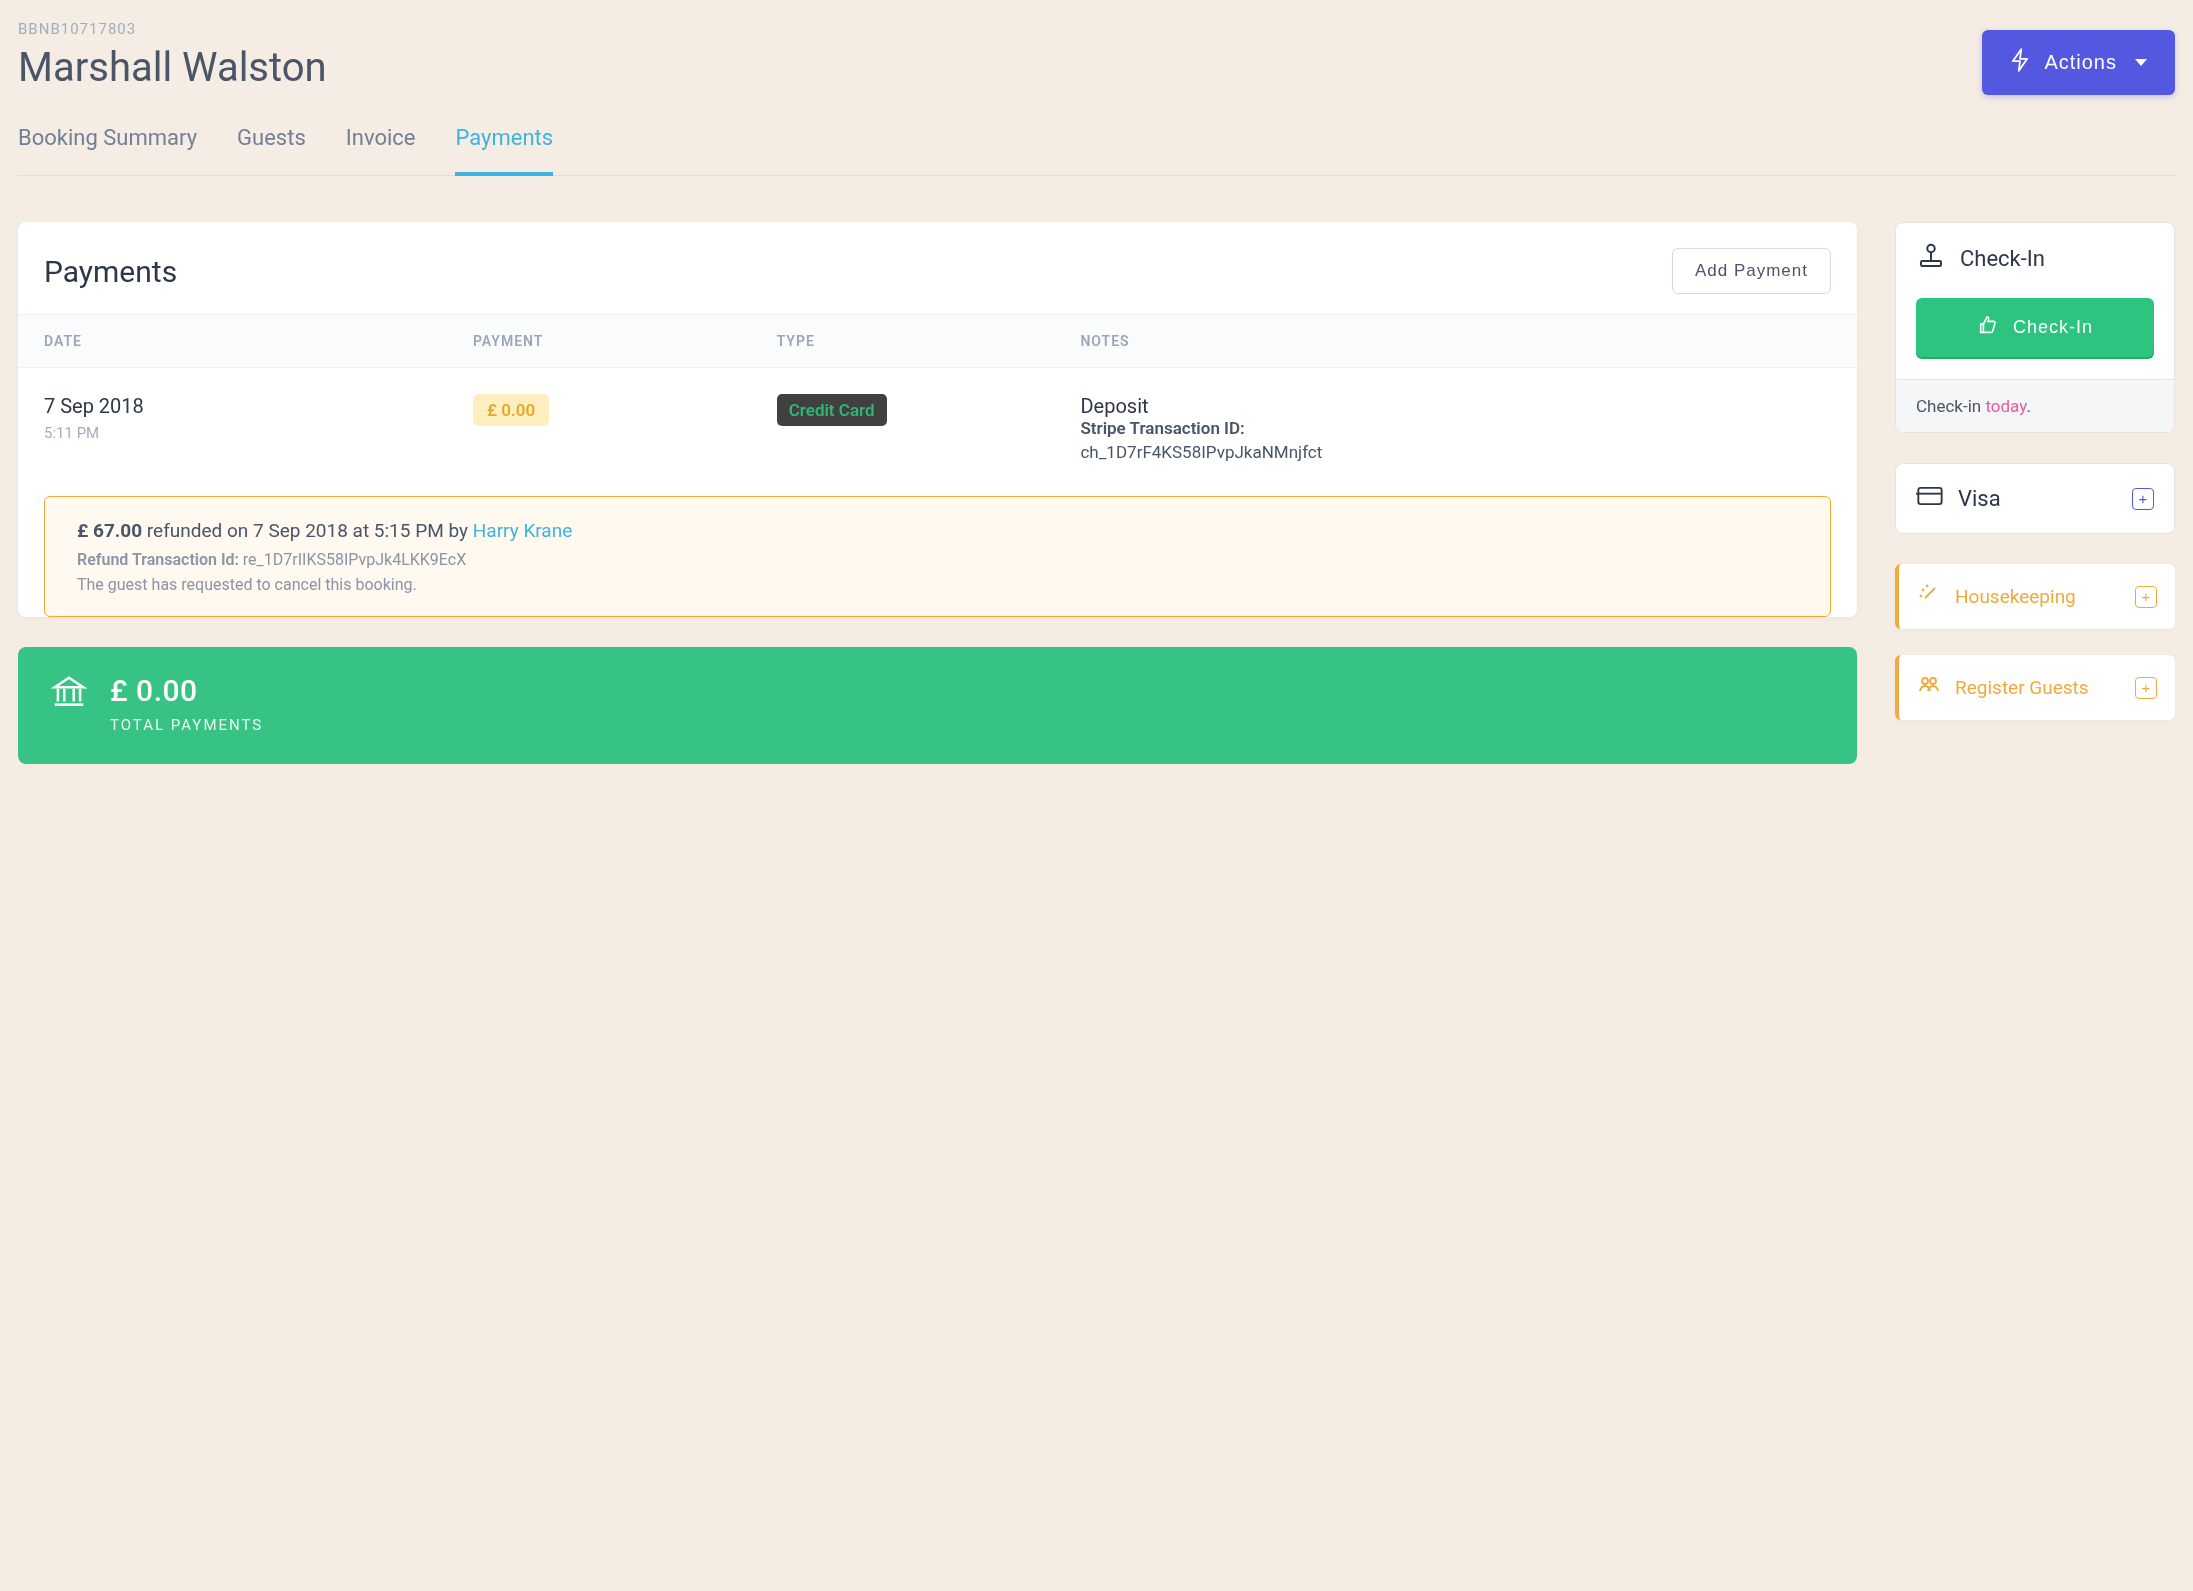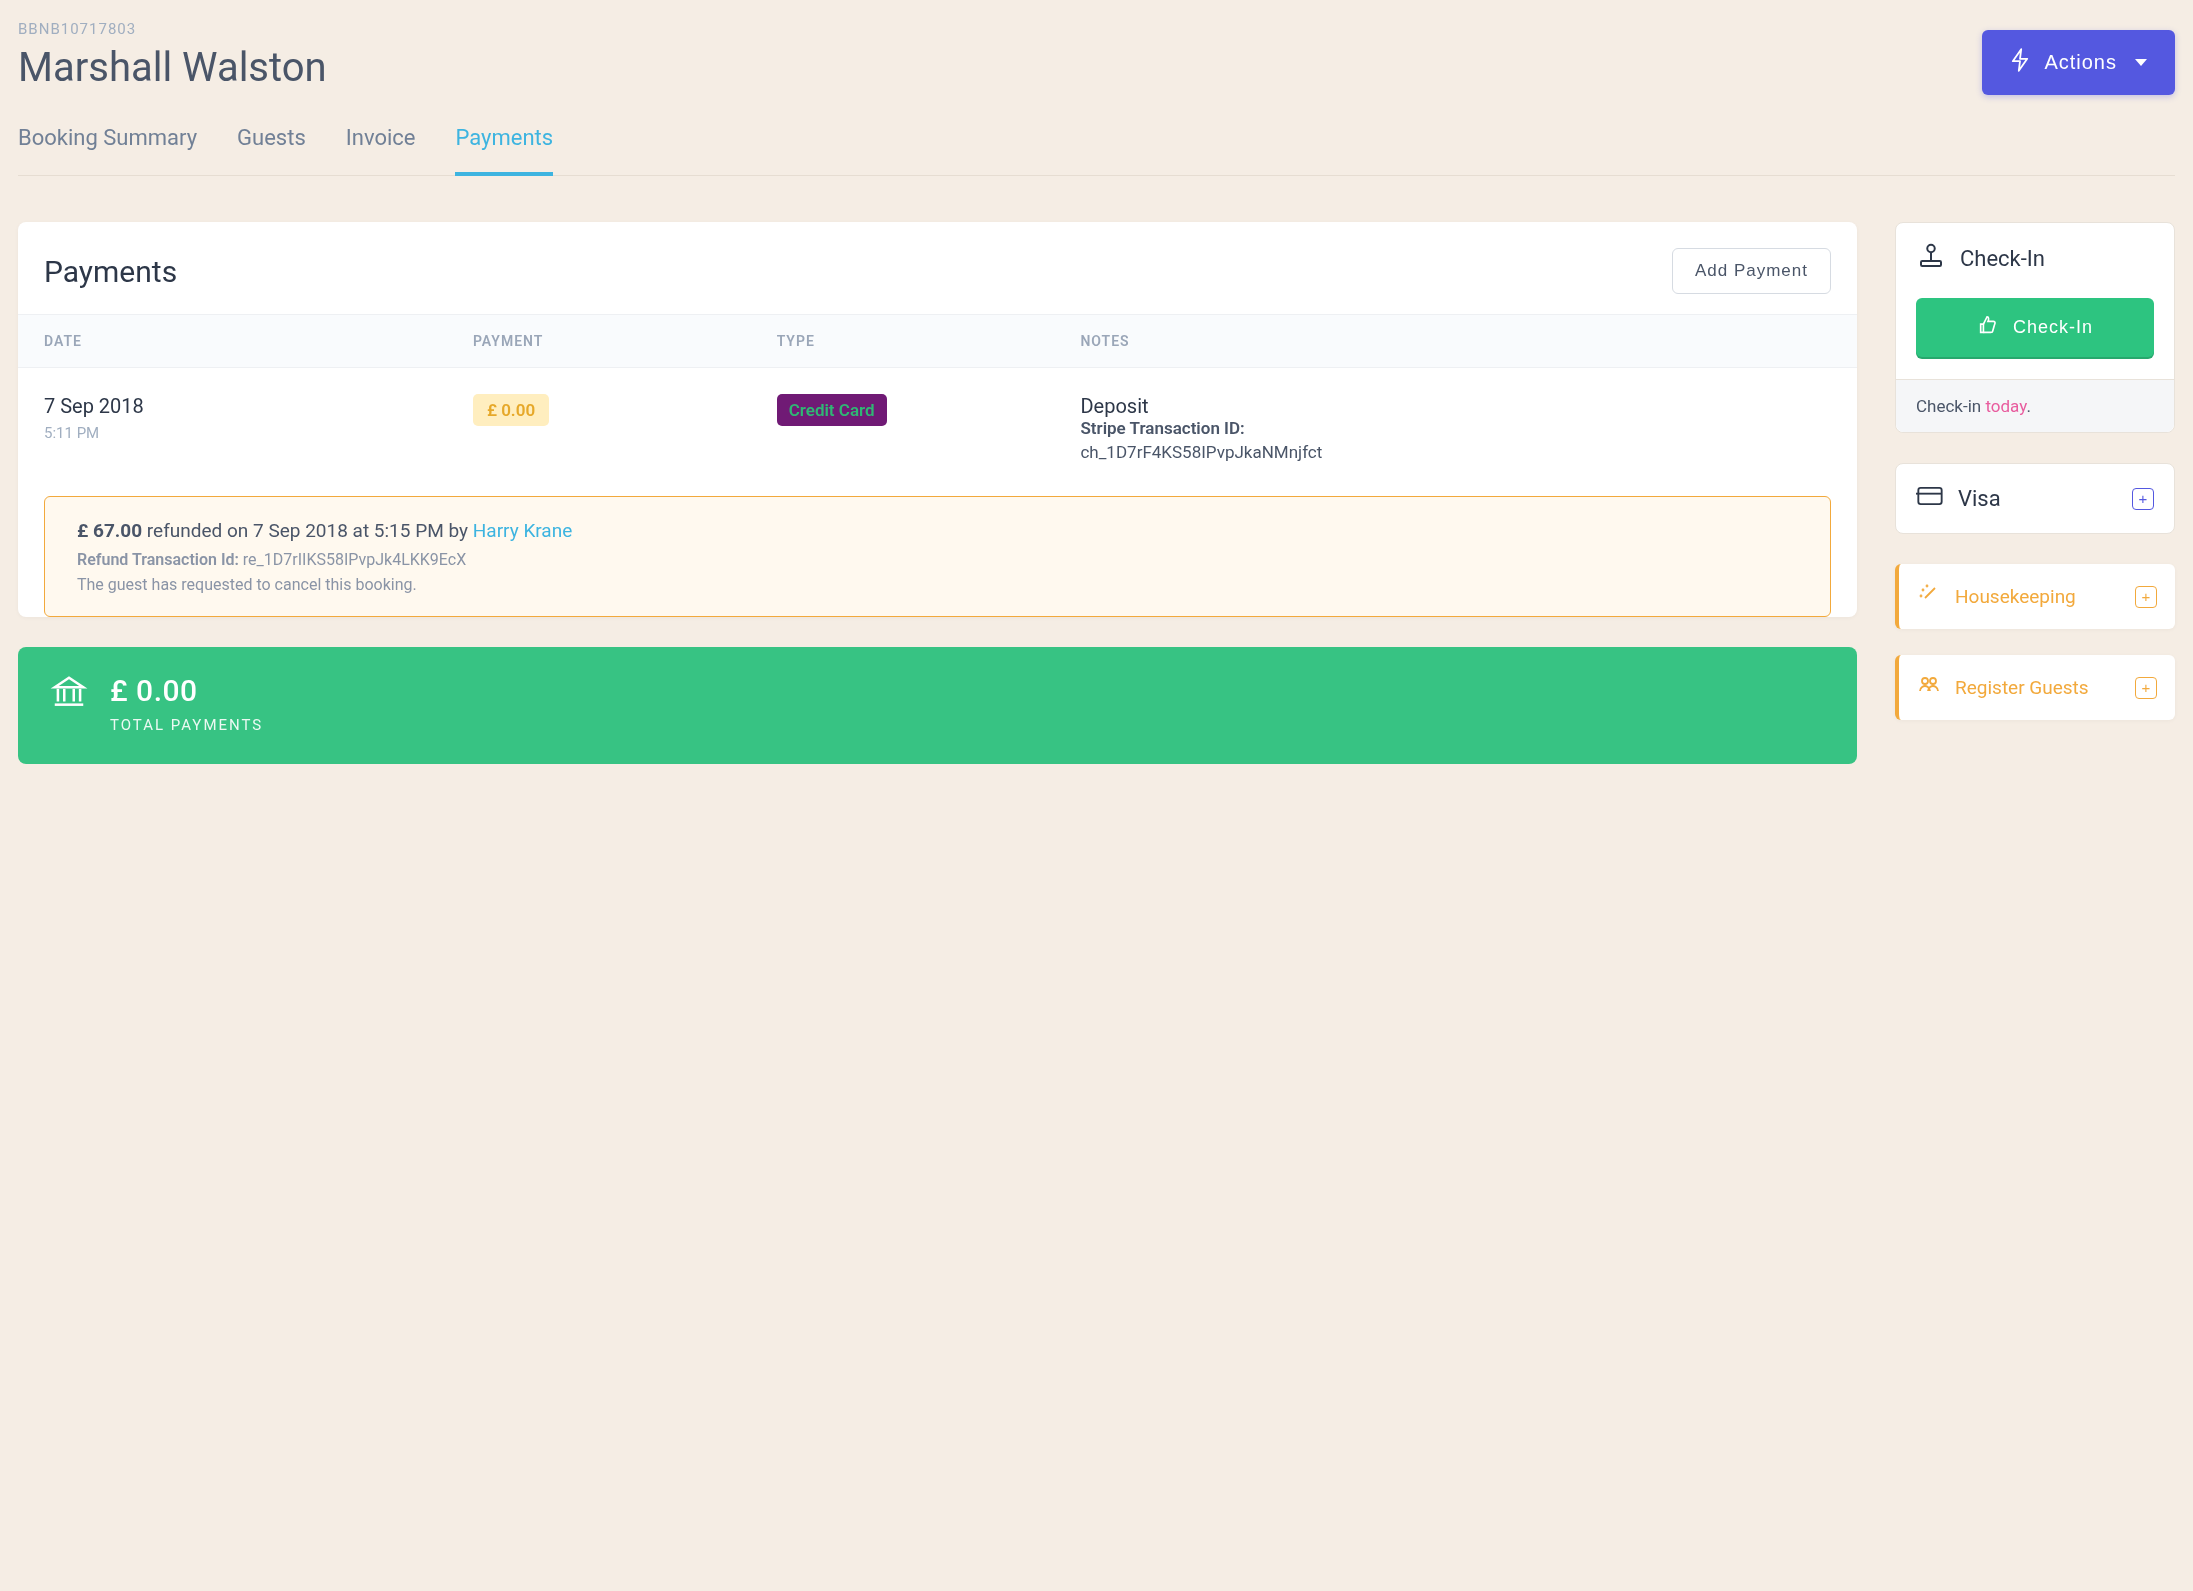--- a/index.html
+++ b/index.html
@@ -128,21 +128,21 @@
   .amount-pill {
     background: #ffeebf;
     color: #e6a829;
     font-weight: 600;
     padding: 6px 14px;
     border-radius: 5px;
     display: inline-block;
     font-size: 17px;
   }
   .type-pill {
-    background: #701a75;
+    background: #404040;
     color: #2fb774;
     font-weight: 600;
     padding: 6px 12px;
     border-radius: 5px;
     display: inline-block;
     font-size: 17px;
   }
   .note-main { font-size: 20px; color: #2d3748; }
   .note-label { font-weight: 600; color: #4a5568; font-size: 17px;}
   .note-value { color: #4a5568; font-size: 17px; margin: 4px 0 16px 0;}

